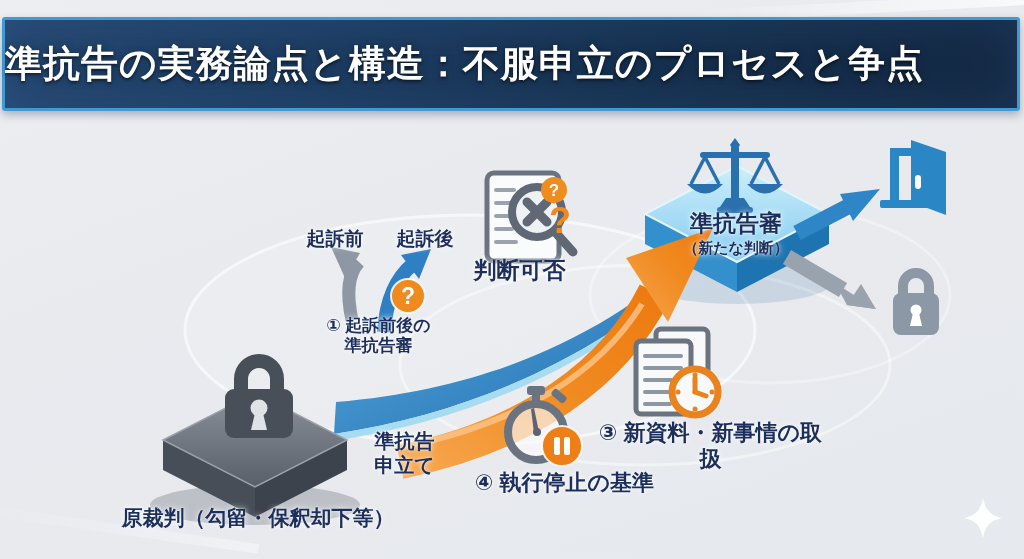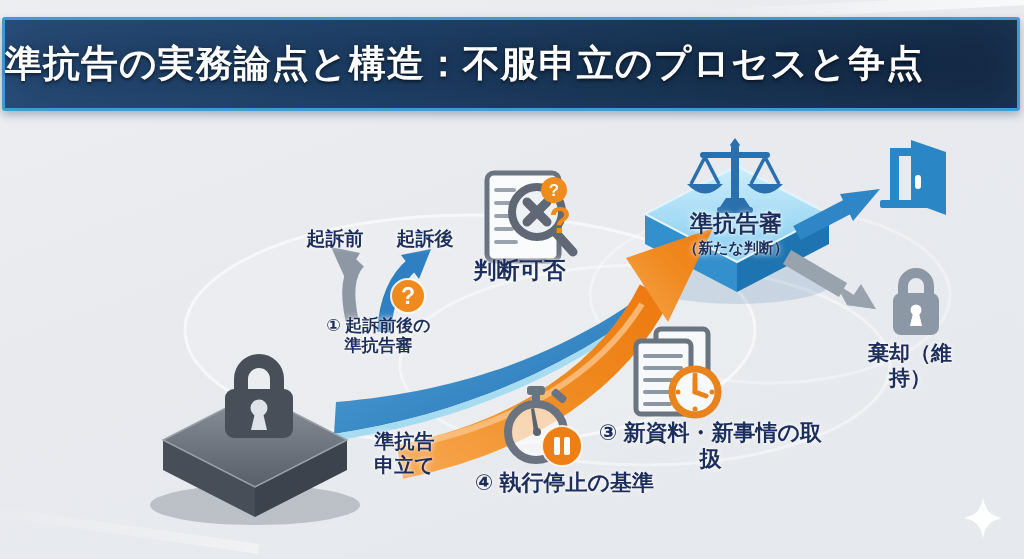--- a/index.html
+++ b/index.html
@@ -236,24 +236,24 @@
 
   <div class="lbl lbl-issue2">
     <span>判断可否</span>
   </div>
 
   <div class="lbl lbl-appeal">
     <span>準抗告</span>
     <span>申立て</span>
   </div>
 
+  <div class="lbl lbl-origin">原裁判（勾留・保釈却下等）</div>
 
   <div class="lbl lbl-issue4">④ 執行停止の基準</div>
   <div class="lbl lbl-issue3">③ 新資料・新事情の取扱</div>
 
   <div class="lbl lbl-court">
     <span>準抗告審</span>
     <span class="sub">（新たな判断）</span>
   </div>
 
-  <div class="lbl lbl-dismiss">棄却（維持）</div>
 
 </div>
 
 </body></html>

